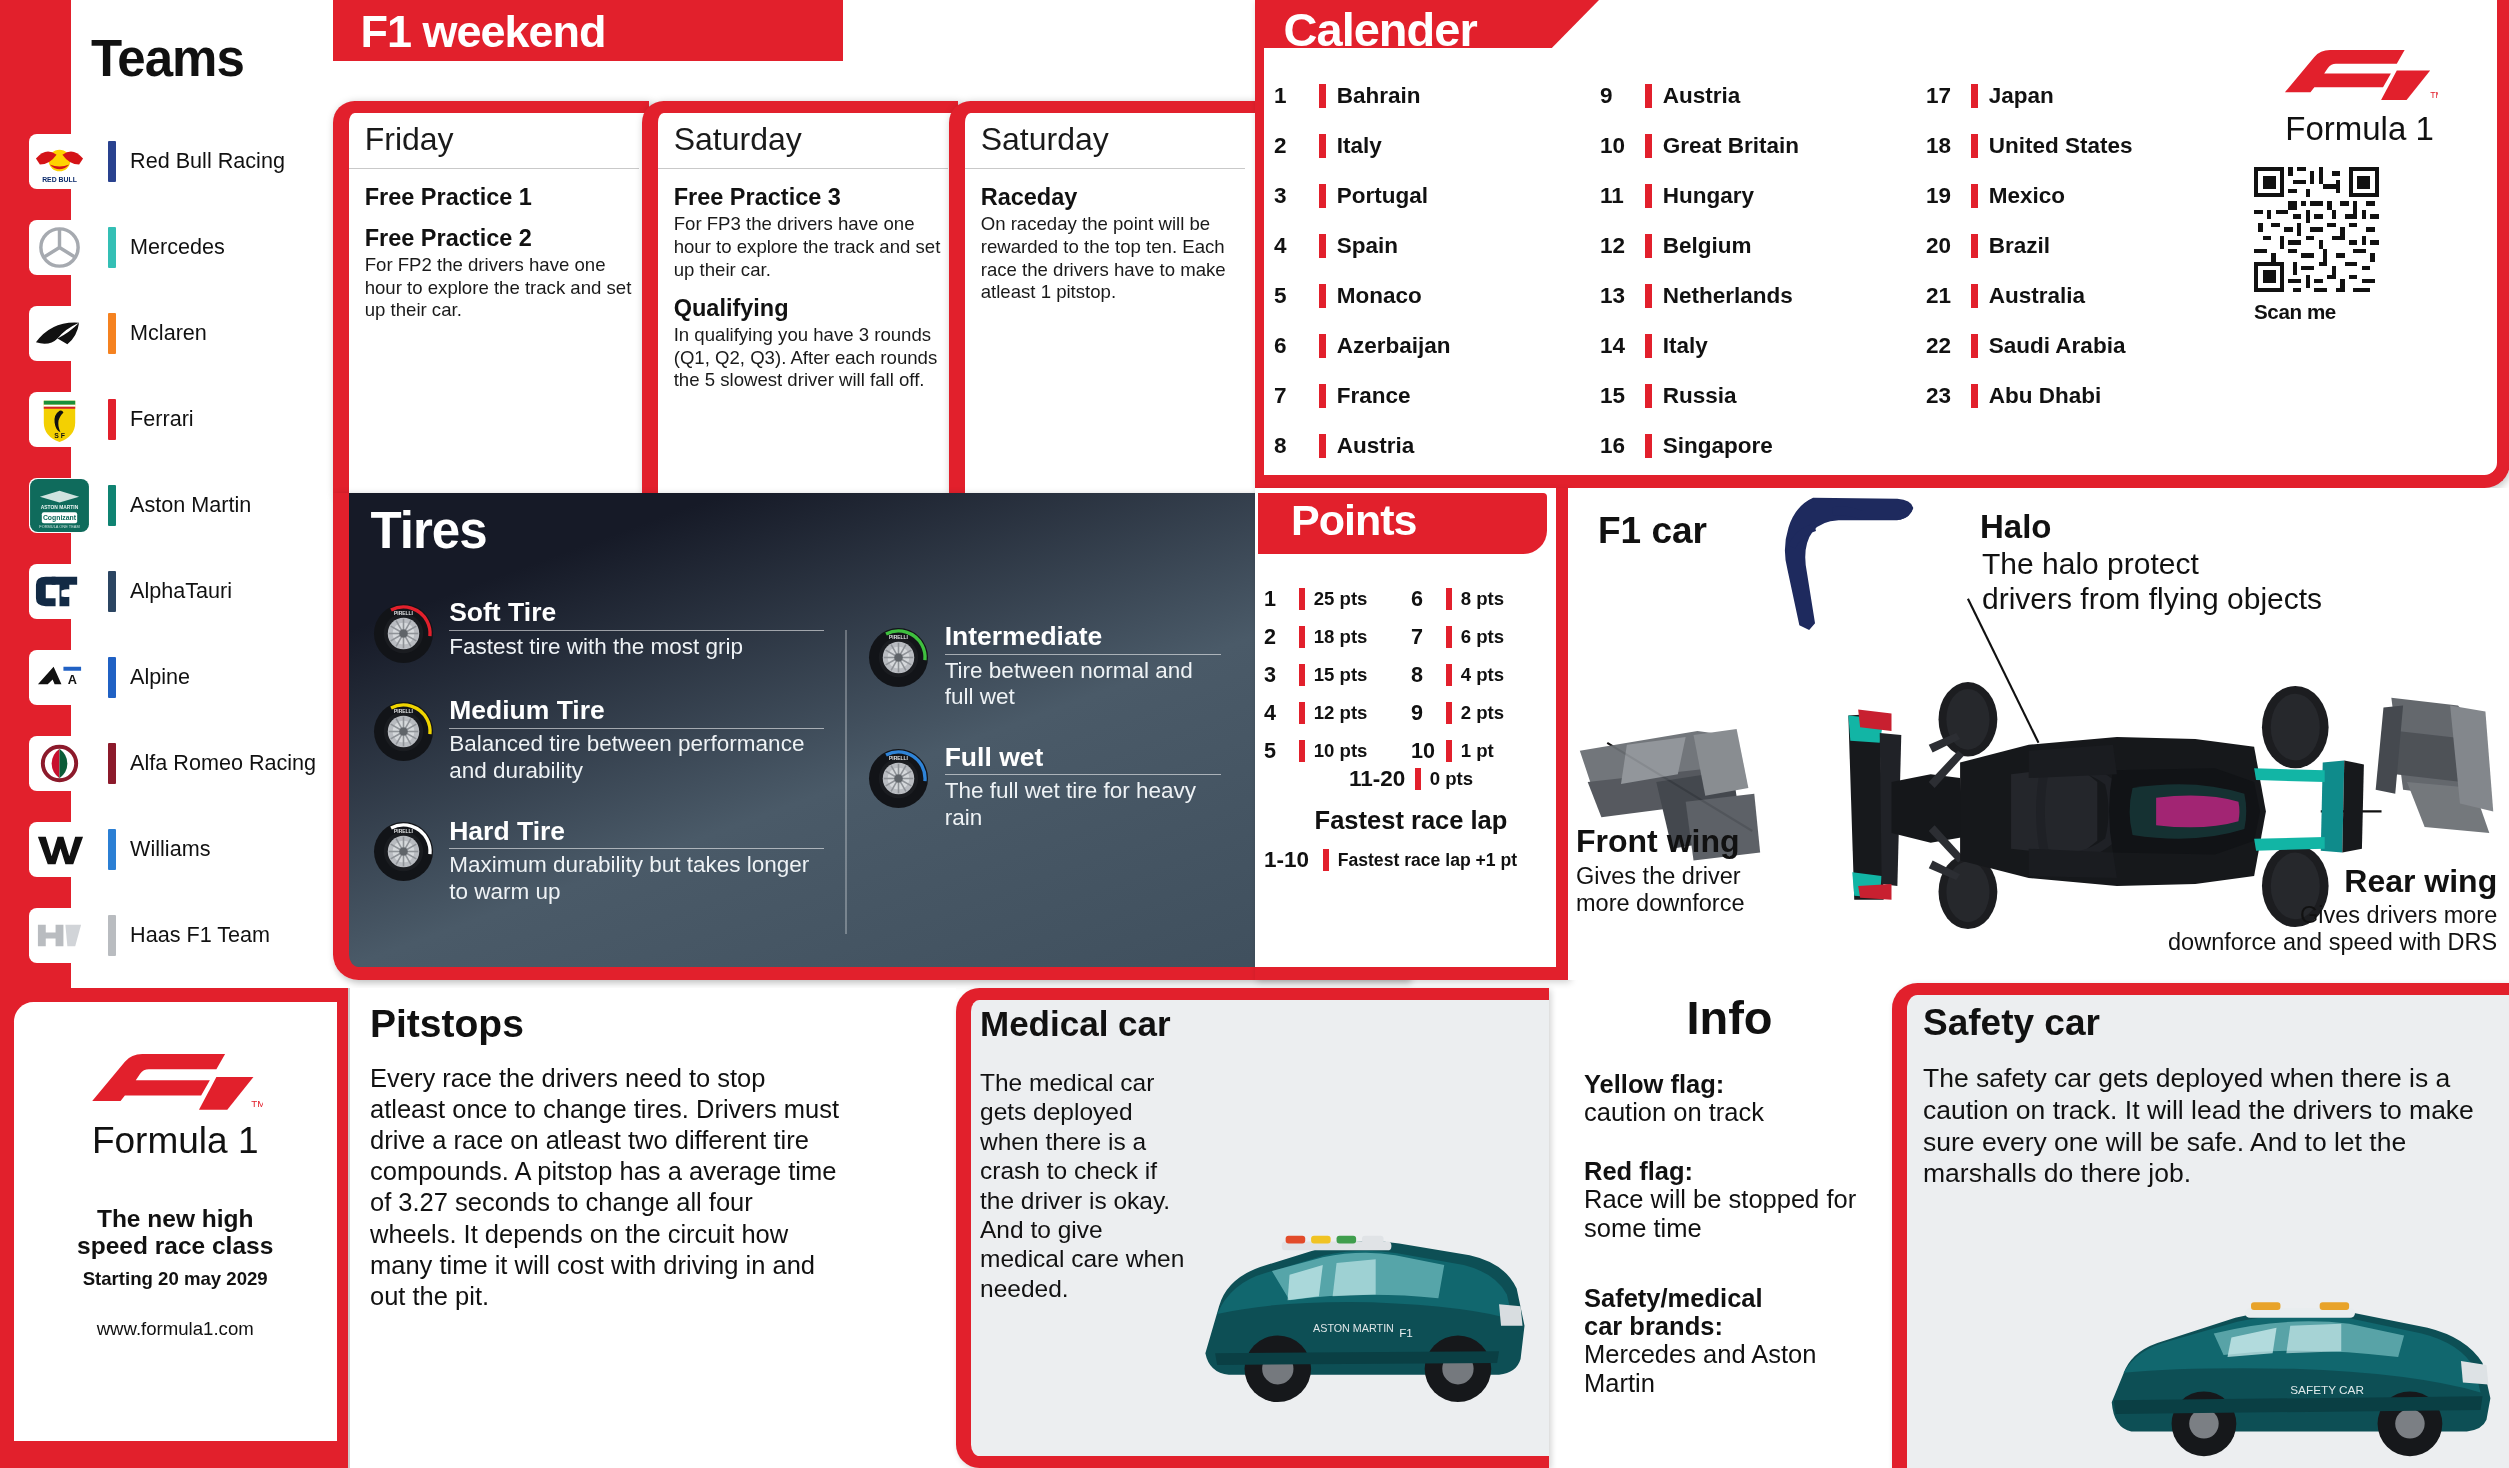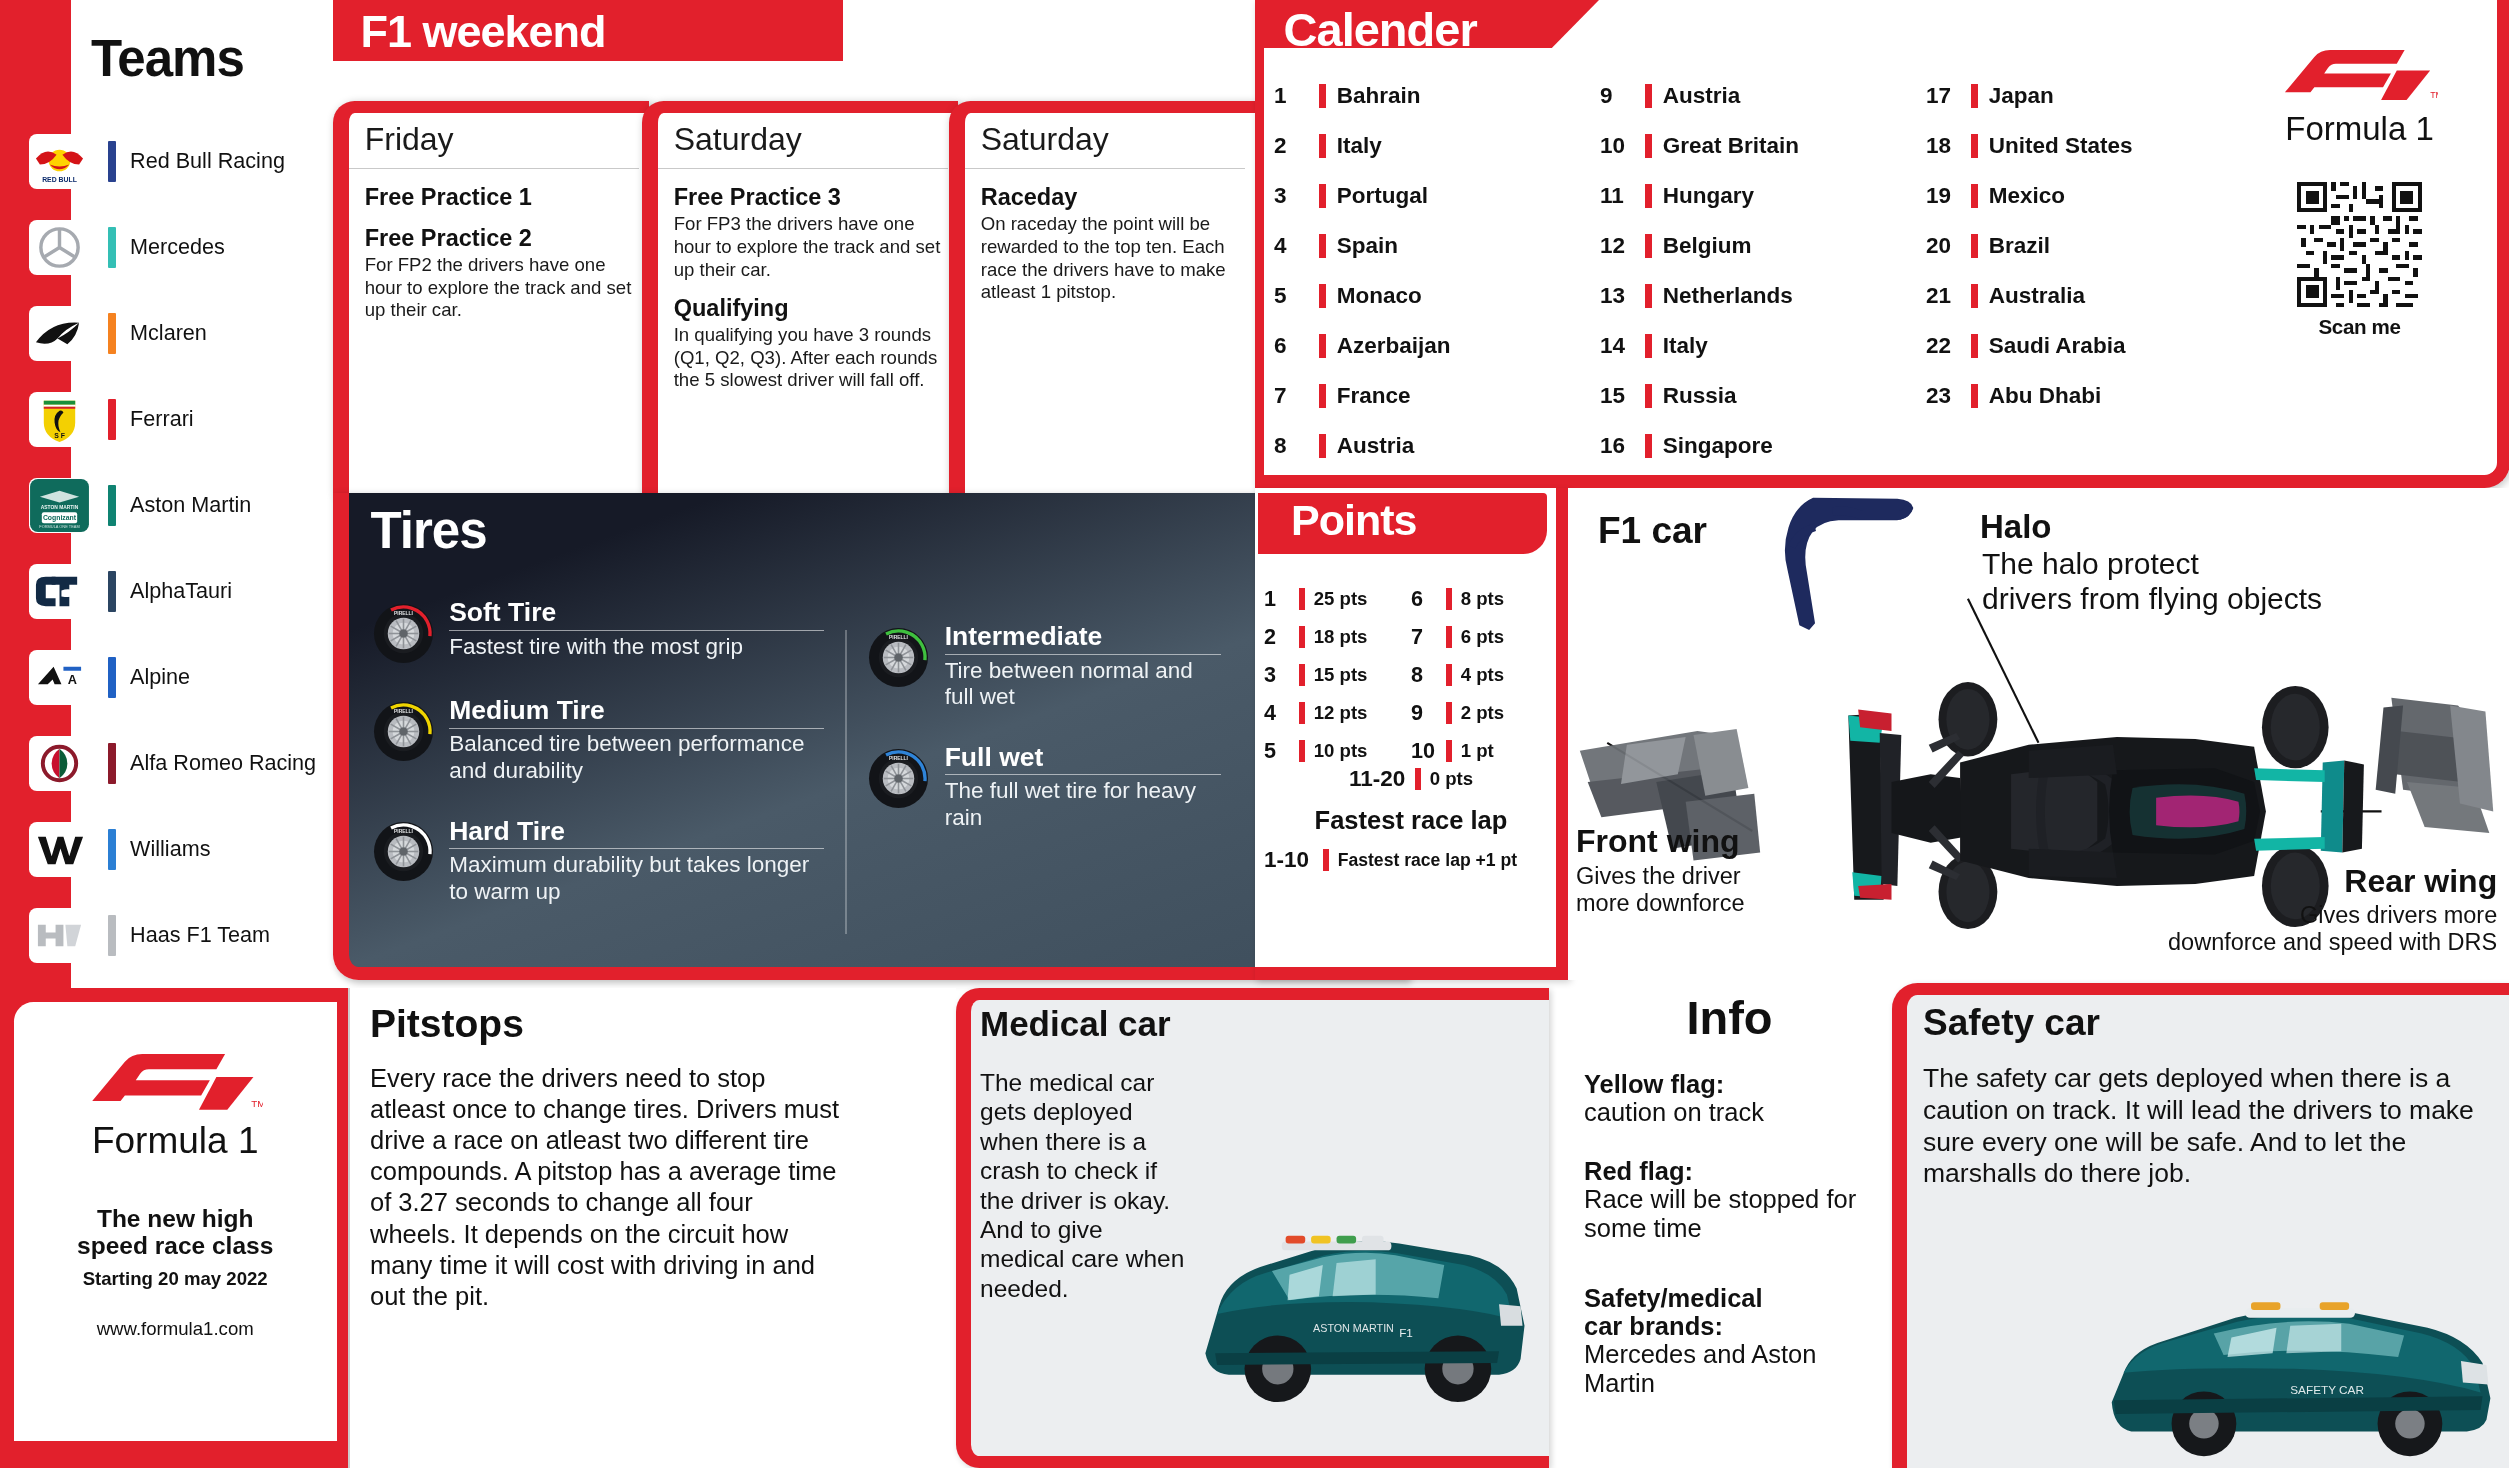--- a/index.html
+++ b/index.html
@@ -95,21 +95,21 @@
     width: 45px; flex: 0 0 45px; text-align: left;
     font-size: 22.5px; font-weight: bold; color: #111;
   }
   .cal-tick { width: 6.9px; height: 24.5px; background: #e2202c; flex: 0 0 6.9px; margin-right: 10.8px; }
   .cal-country { font-size: 22.5px; font-weight: bold; color: #111; }
 
   
   .cal-f1logo { position: absolute; left: 2254px; top: 49px; width: 211px; text-align: center; }
   .f1mark { display: block; margin: 0 auto; }
   .cal-f1word { font-size: 33px; color: #111; letter-spacing: 0px; margin-top: 5.9px; }
-  .qr-wrap { position: absolute; left: 2254px; top: 182px; width: 211px; text-align: center; }
+  .qr-wrap { position: absolute; left: 2254px; top: 167px; width: 211px; text-align: left; }
   .qr-box { width: 125px; height: 125px; margin: 0 auto; }
   .scanme { font-size: 20.6px; font-weight: bold; color: #111; margin-top: 3.9px; letter-spacing: -0.4px; }
 
   
   .tires-panel {
     position: absolute; left: 333px; top: 493px; width: 1076px; height: 487px;
     background: linear-gradient(160deg,#161a27 0%,#161a27 16%,#4a5a68 55%,#3e4e5c 100%);
     border-left: 16.7px solid #e2202c;
     border-bottom: 13.7px solid #e2202c;
     border-bottom-left-radius: 25.5px;
@@ -923,21 +923,21 @@
   <div class="rw-p">Gives drivers more<br>downforce and speed with DRS</div>
 
   <div class="f1-card-bottom">
     <svg width="176" height="61" viewBox="0 0 160 56">
       <path d="M4 44 L34 8 Q40 1 50 1 L126 1 L118 15 L56 15 Q51 15 48 19 L44 25 L112 25 L104 39 L34 39 L30 44 Z" fill="#e2202c"></path>
       <path d="M118 22 L152 22 L128 52 L102 52 Z" fill="#e2202c"></path>
       <text x="150" y="50" font-size="9" fill="#e2202c" font-family="Liberation Sans, sans-serif">TM</text>
     </svg>
     <div class="f1b-word">Formula 1</div>
     <div class="f1b-tag">The new high<br>speed race class</div>
-    <div class="f1b-start">Starting 20 may 2022</div>
+    <div class="f1b-start">Starting 20 may 2029</div>
     <div class="f1b-url">www.formula1.com</div>
   </div>
 
   <div class="pit-panel"></div>
   <div class="pit-h">Pitstops</div>
   <div class="pit-p">Every race the drivers need to stop atleast once to change tires. Drivers must drive a race on atleast two different tire compounds. A pitstop has a average time of 3.27 seconds to change all four wheels. It depends on the circuit how many time it will cost with driving in and out the pit.</div>
 
   <div class="med-panel"></div>
   <div class="med-h">Medical car</div>
   <div class="med-p">The medical car gets deployed when there is a crash to check if the driver is okay. And to give medical care when needed.</div>

